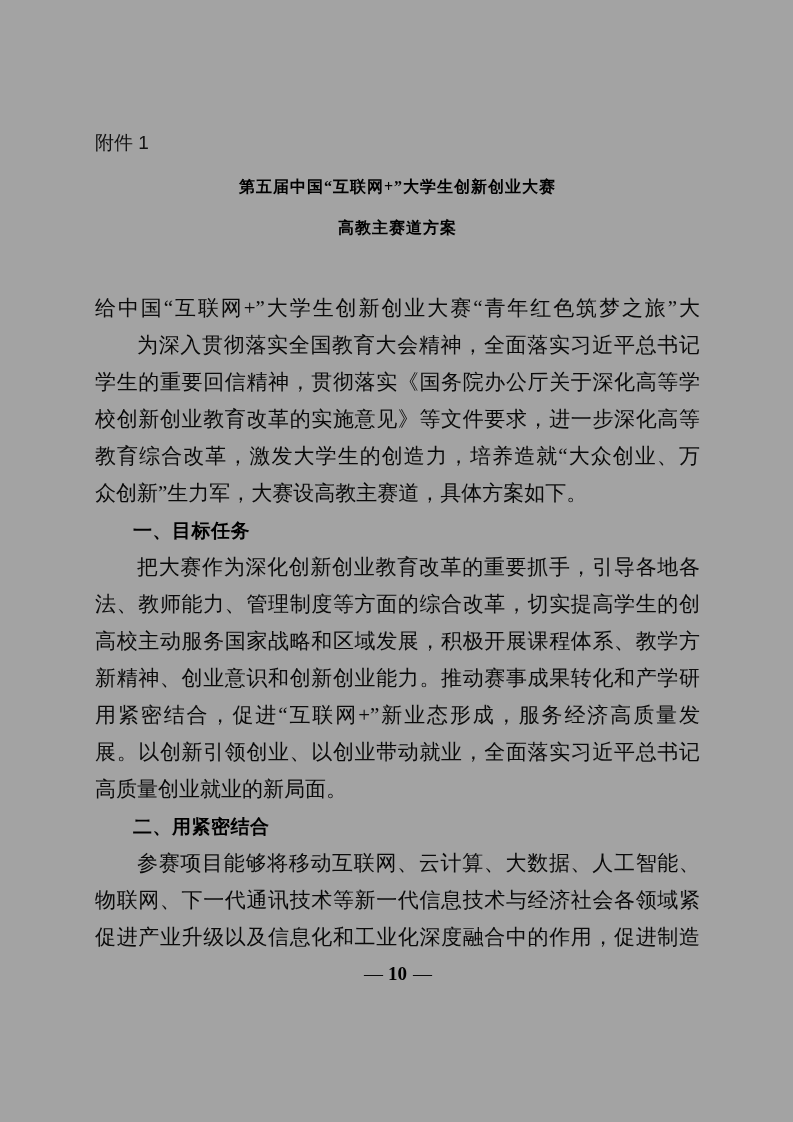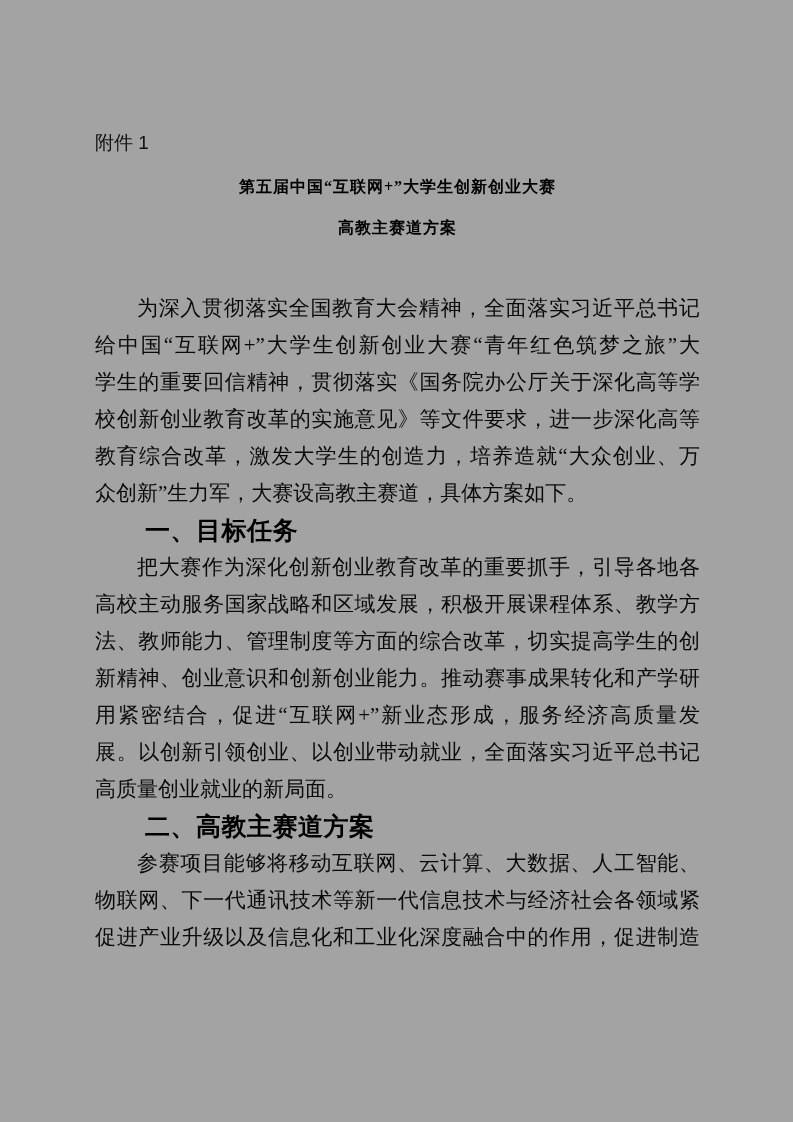--- a/index.html
+++ b/index.html
@@ -57,21 +57,21 @@
   .first {
     text-indent: 2em;
   }
   .end {
     text-align: left;
     text-align-last: left;
   }
   .heading {
     font-family: "Liberation Sans", sans-serif;
     font-weight: bold;
-    font-size: 25px;
+    font-size: 19px;
     text-indent: 2em;
     letter-spacing: 0.5px;
     color: #000000;
   }
   .footer {
     margin-top: 7px;
     text-align: center;
     font-family: "Liberation Serif", serif;
     font-weight: bold;
     font-size: 19px;
@@ -90,37 +90,40 @@
 
   <div class="attachment">附件 1</div>
 
   <div class="title-block">
     <div class="title-line">第五届中国“互联网+”大学生创新创业大赛</div>
     <div class="title-line">高教主赛道方案</div>
   </div>
 
   <div class="doc-body">
 
+    <div class="line just">给中国“互联网+”大学生创新创业大赛“青年红色筑梦之旅”大</div>
     <div class="line just first">为深入贯彻落实全国教育大会精神，全面落实习近平总书记</div>
-    <div class="line just">给中国“互联网+”大学生创新创业大赛“青年红色筑梦之旅”大</div>
     <div class="line just">学生的重要回信精神，贯彻落实《国务院办公厅关于深化高等学</div>
     <div class="line just">校创新创业教育改革的实施意见》等文件要求，进一步深化高等</div>
     <div class="line just">教育综合改革，激发大学生的创造力，培养造就“大众创业、万</div>
     <div class="line end">众创新”生力军，大赛设高教主赛道，具体方案如下。</div>
 
     <div class="line heading">一、目标任务</div>
     <div class="line just first">把大赛作为深化创新创业教育改革的重要抓手，引导各地各</div>
+    <div class="line just">法、教师能力、管理制度等方面的综合改革，切实提高学生的创</div>
     <div class="line just">高校主动服务国家战略和区域发展，积极开展课程体系、教学方</div>
-    <div class="line just">法、教师能力、管理制度等方面的综合改革，切实提高学生的创</div>
     <div class="line just">新精神、创业意识和创新创业能力。推动赛事成果转化和产学研</div>
     <div class="line just">用紧密结合，促进“互联网+”新业态形成，服务经济高质量发</div>
     <div class="line just">展。以创新引领创业、以创业带动就业，全面落实习近平总书记</div>
     <div class="line end">高质量创业就业的新局面。</div>
 
-    <div class="line heading">二、高教主赛道方案</div>
+    <div class="line heading">二、用紧密结合</div>
     <div class="line just first">参赛项目能够将移动互联网、云计算、大数据、人工智能、</div>
     <div class="line just">物联网、下一代通讯技术等新一代信息技术与经济社会各领域紧</div>
     <div class="line just">促进产业升级以及信息化和工业化深度融合中的作用，促进制造</div>
 
   </div>
 
+  <div class="footer">
+    <span class="dash">—</span><span>10</span><span class="dash">—</span>
+  </div>
 
 </div>
 
 </body></html>

